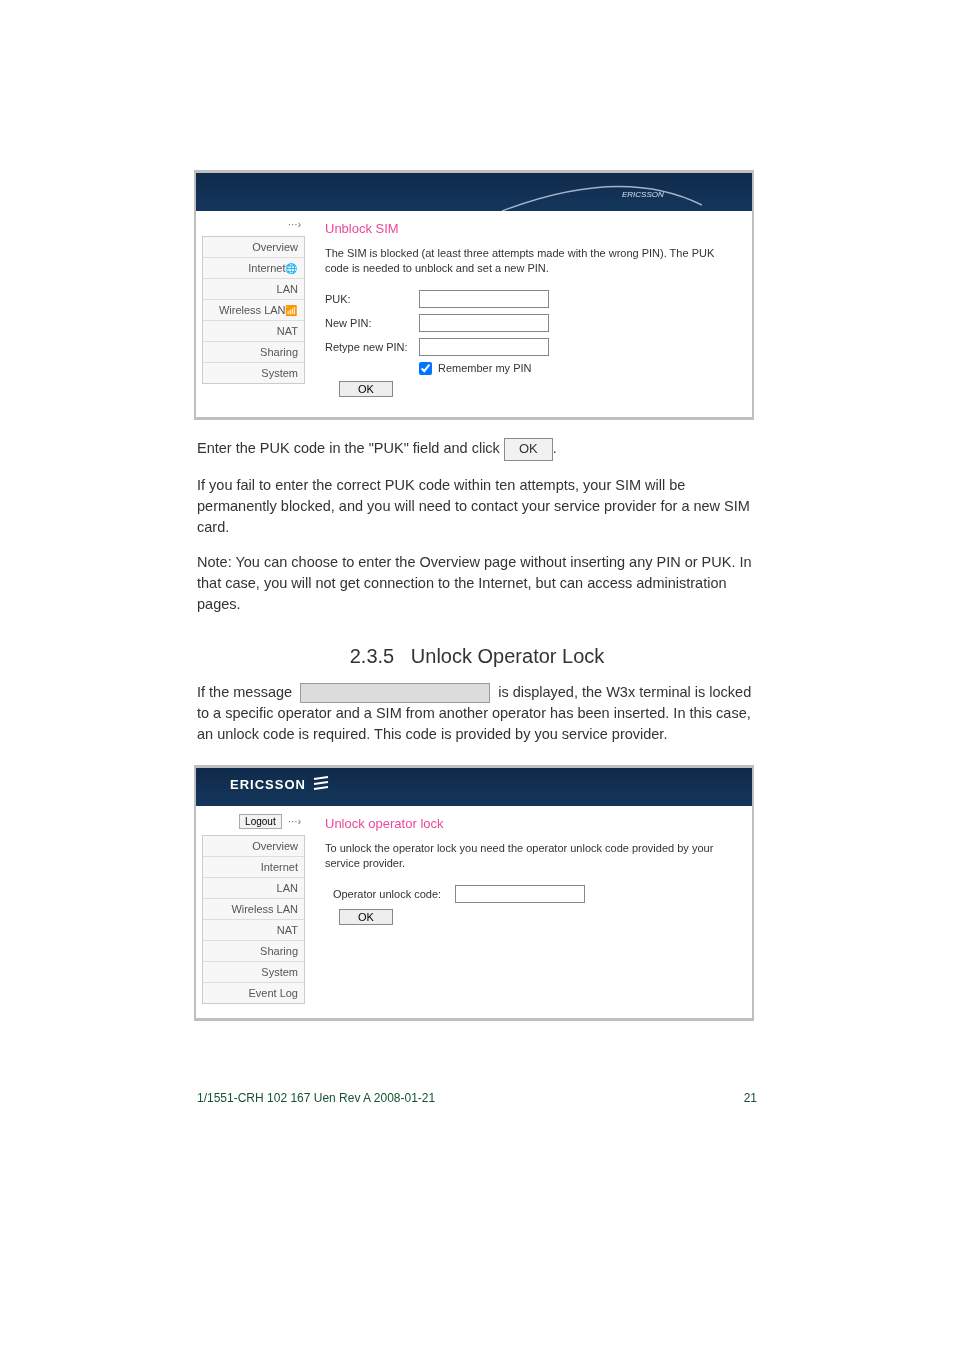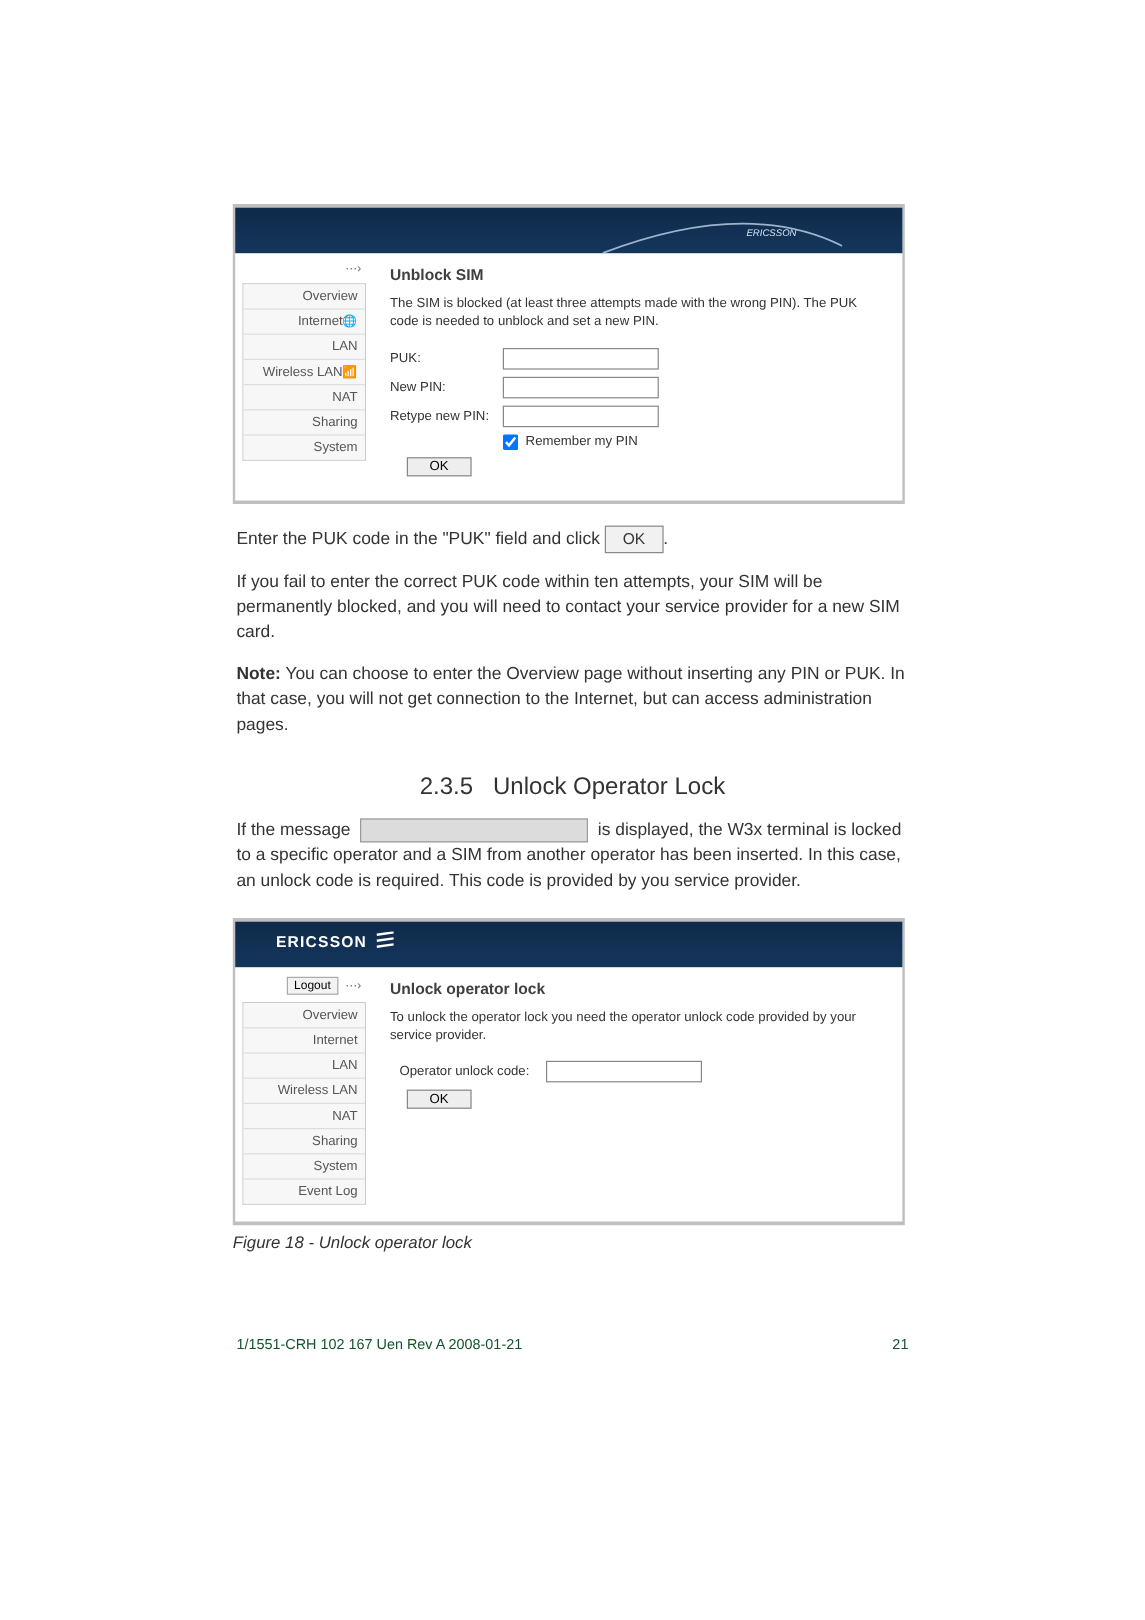--- a/index.html
+++ b/index.html
@@ -15,33 +15,33 @@
   .app-body { display: flex; }
   .sidebar { width: 115px; padding: 8px 6px 14px 6px; font-size: 11px; color: #555; }
   .sidebar-top { display: flex; justify-content: flex-end; align-items: center; gap: 6px; margin-bottom: 6px; padding-right: 4px; }
   .logout-btn { border: 1px solid #aaa; background: #f3f3f3; padding: 1px 5px; font-size: 10px; cursor: pointer; }
   .arrow-dots { font-size: 10px; color: #666; }
   .nav-list { border: 1px solid #ccc; }
   .nav-item { padding: 4px 6px; border-top: 1px solid #ddd; background: #f7f7f7; display: flex; align-items: center; justify-content: flex-end; cursor: pointer; }
   .nav-item:first-child { border-top: none; }
   .nav-icon { font-size: 10px; }
   .main { flex: 1; padding: 10px 14px 20px 14px; font-size: 11px; }
-  .main-title { font-weight: bold; font-size: 13px; margin-bottom: 10px; color: #404040; }
+  .main-title { font-weight: normal; font-size: 13px; margin-bottom: 10px; color: #ec4899; }
   .help-text { margin-bottom: 14px; line-height: 1.35; }
   .form-row { display: flex; align-items: center; margin-bottom: 6px; }
   .form-label { width: 94px; text-align: left; padding-right: 6px; }
   .form-input { border: 1px solid #888; height: 18px; width: 130px; font-size: 11px; padding: 0 3px; }
   .remember-row { padding-left: 94px; display: flex; align-items: flex-start; gap: 6px; margin-bottom: 6px; }
   .ok-row { padding-left: 14px; }
   .ok-btn { border: 1px solid #888; background: #eee; padding: 1px 18px; font-size: 11px; cursor: pointer; }
   .header-curve { position: absolute; right: 50px; bottom: 0; width: 200px; height: 36px; overflow: hidden; }
 
   .body-text { font-size: 14.5px; line-height: 1.45; margin: 14px auto; max-width: 560px; }
   .inline-ok { border: 1px solid #8a8a8a; background: #f1f1f1; display: inline-block; padding: 1px 14px; font-size: 13px; vertical-align: middle; }
-  .note-label { font-weight: bold; }
+  .note-label { font-weight: normal; }
   .section-num { font-size: 20px; margin: 30px auto 8px auto; max-width: 560px; text-align: center; }
   .inline-box { display: inline-block; border: 1px solid #9a9a9a; background: #dcdcdc; height: 20px; width: 190px; vertical-align: middle; margin: 0 4px; }
   .page-footer { margin-top: 70px; font-size: 12px; color: #14532d; display: flex; justify-content: space-between; max-width: 560px; margin-left: auto; margin-right: auto; }
 </style>
 </head>
 <body>
 
 <div class="page">
 
   <div class="figure-wrap">
@@ -182,20 +182,19 @@
           <div class="form-row">
             <div class="form-label" style="width:130px;text-align:center;">Operator unlock code:</div>
             <input class="form-input" style="">
           </div>
           <div class="ok-row">
             <button class="ok-btn">OK</button>
           </div>
         </div>
       </div>
     </div>
-    <div class="figure-caption">Figure 18 - Unlock operator lock</div>
   </div>
 
   <div class="page-footer">
     <span>1/1551-CRH 102 167 Uen Rev A 2008-01-21</span>
     <span>21</span>
   </div>
 </div>
 
 </body></html>

